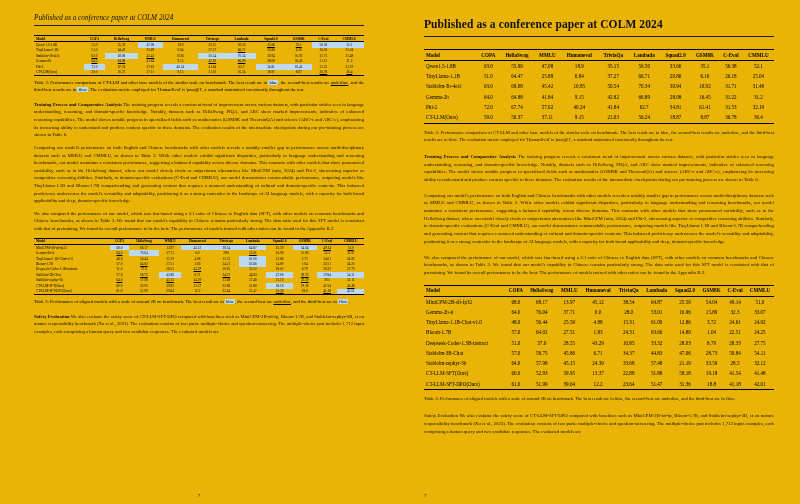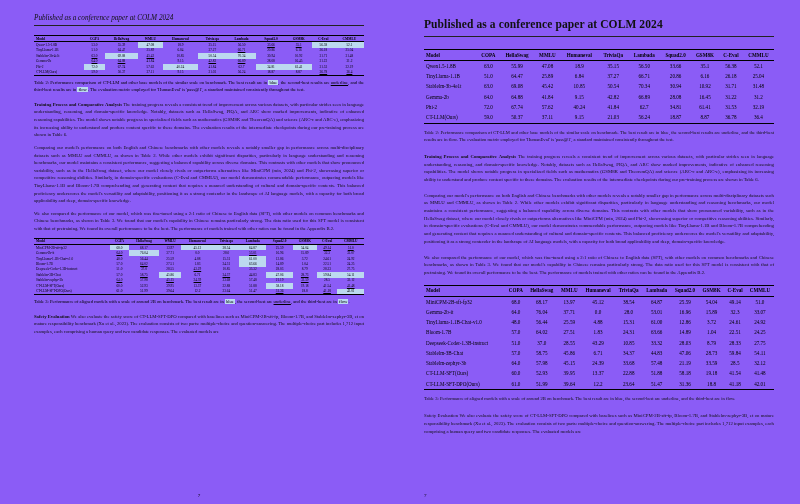--- a/index.html
+++ b/index.html
@@ -3,21 +3,21 @@
 <meta charset="utf-8">
 <style>
   html,body{margin:0;padding:0;}
   body{
     width:800px;height:504px;
     background:#e9e9e9;
     font-family:"Liberation Serif", serif;
     overflow:hidden;
   }
   .spread{display:flex;width:800px;height:504px;}
-  .page{position:relative;background:#8b5cf6;}
+  .page{position:relative;background:#eab308;}
   .page.left{width:398px;height:504px;padding:0;}
   .page.right{width:402px;height:504px;padding:0;}
 
   
   .lp-inner{padding:14px 34px 10px 34px;height:480px;position:relative;}
   .hdr{
     font-size:7.2px;font-style:italic;color:#111;
     border-bottom:.6px solid #222;padding-bottom:3px;margin-bottom:9px;
   }
   .tbl-wrap{margin:0 0 4px 0;}

